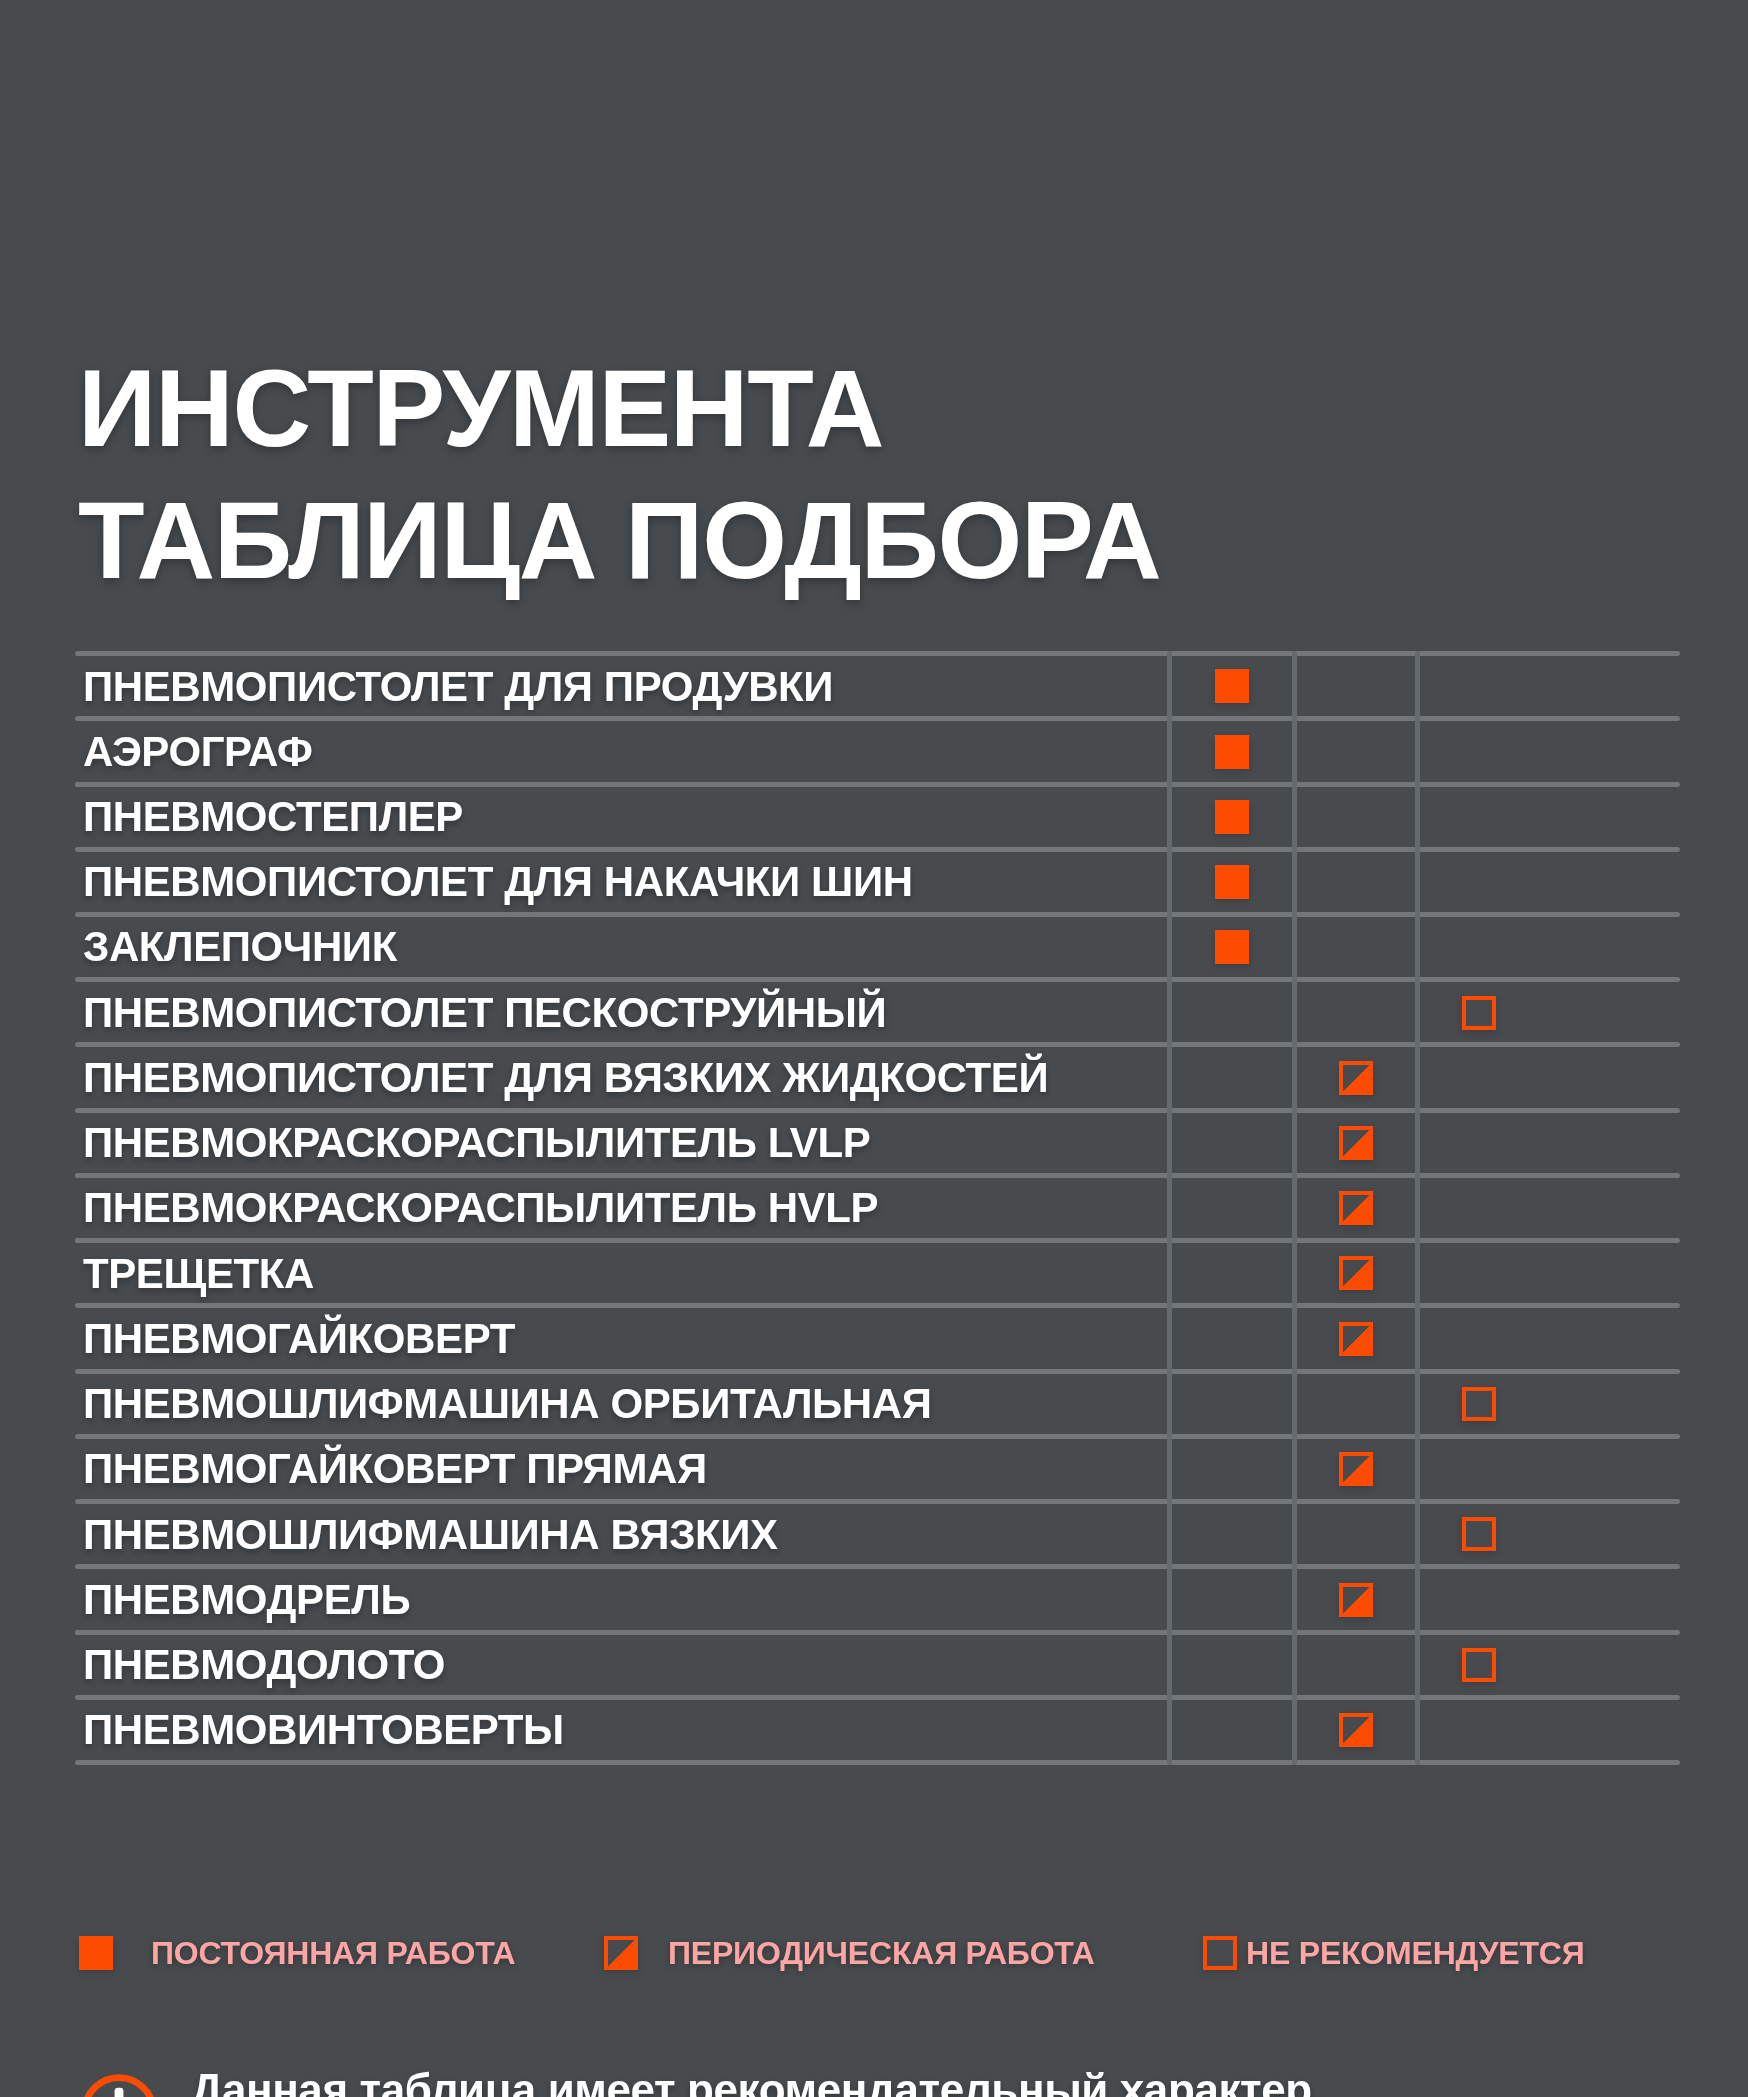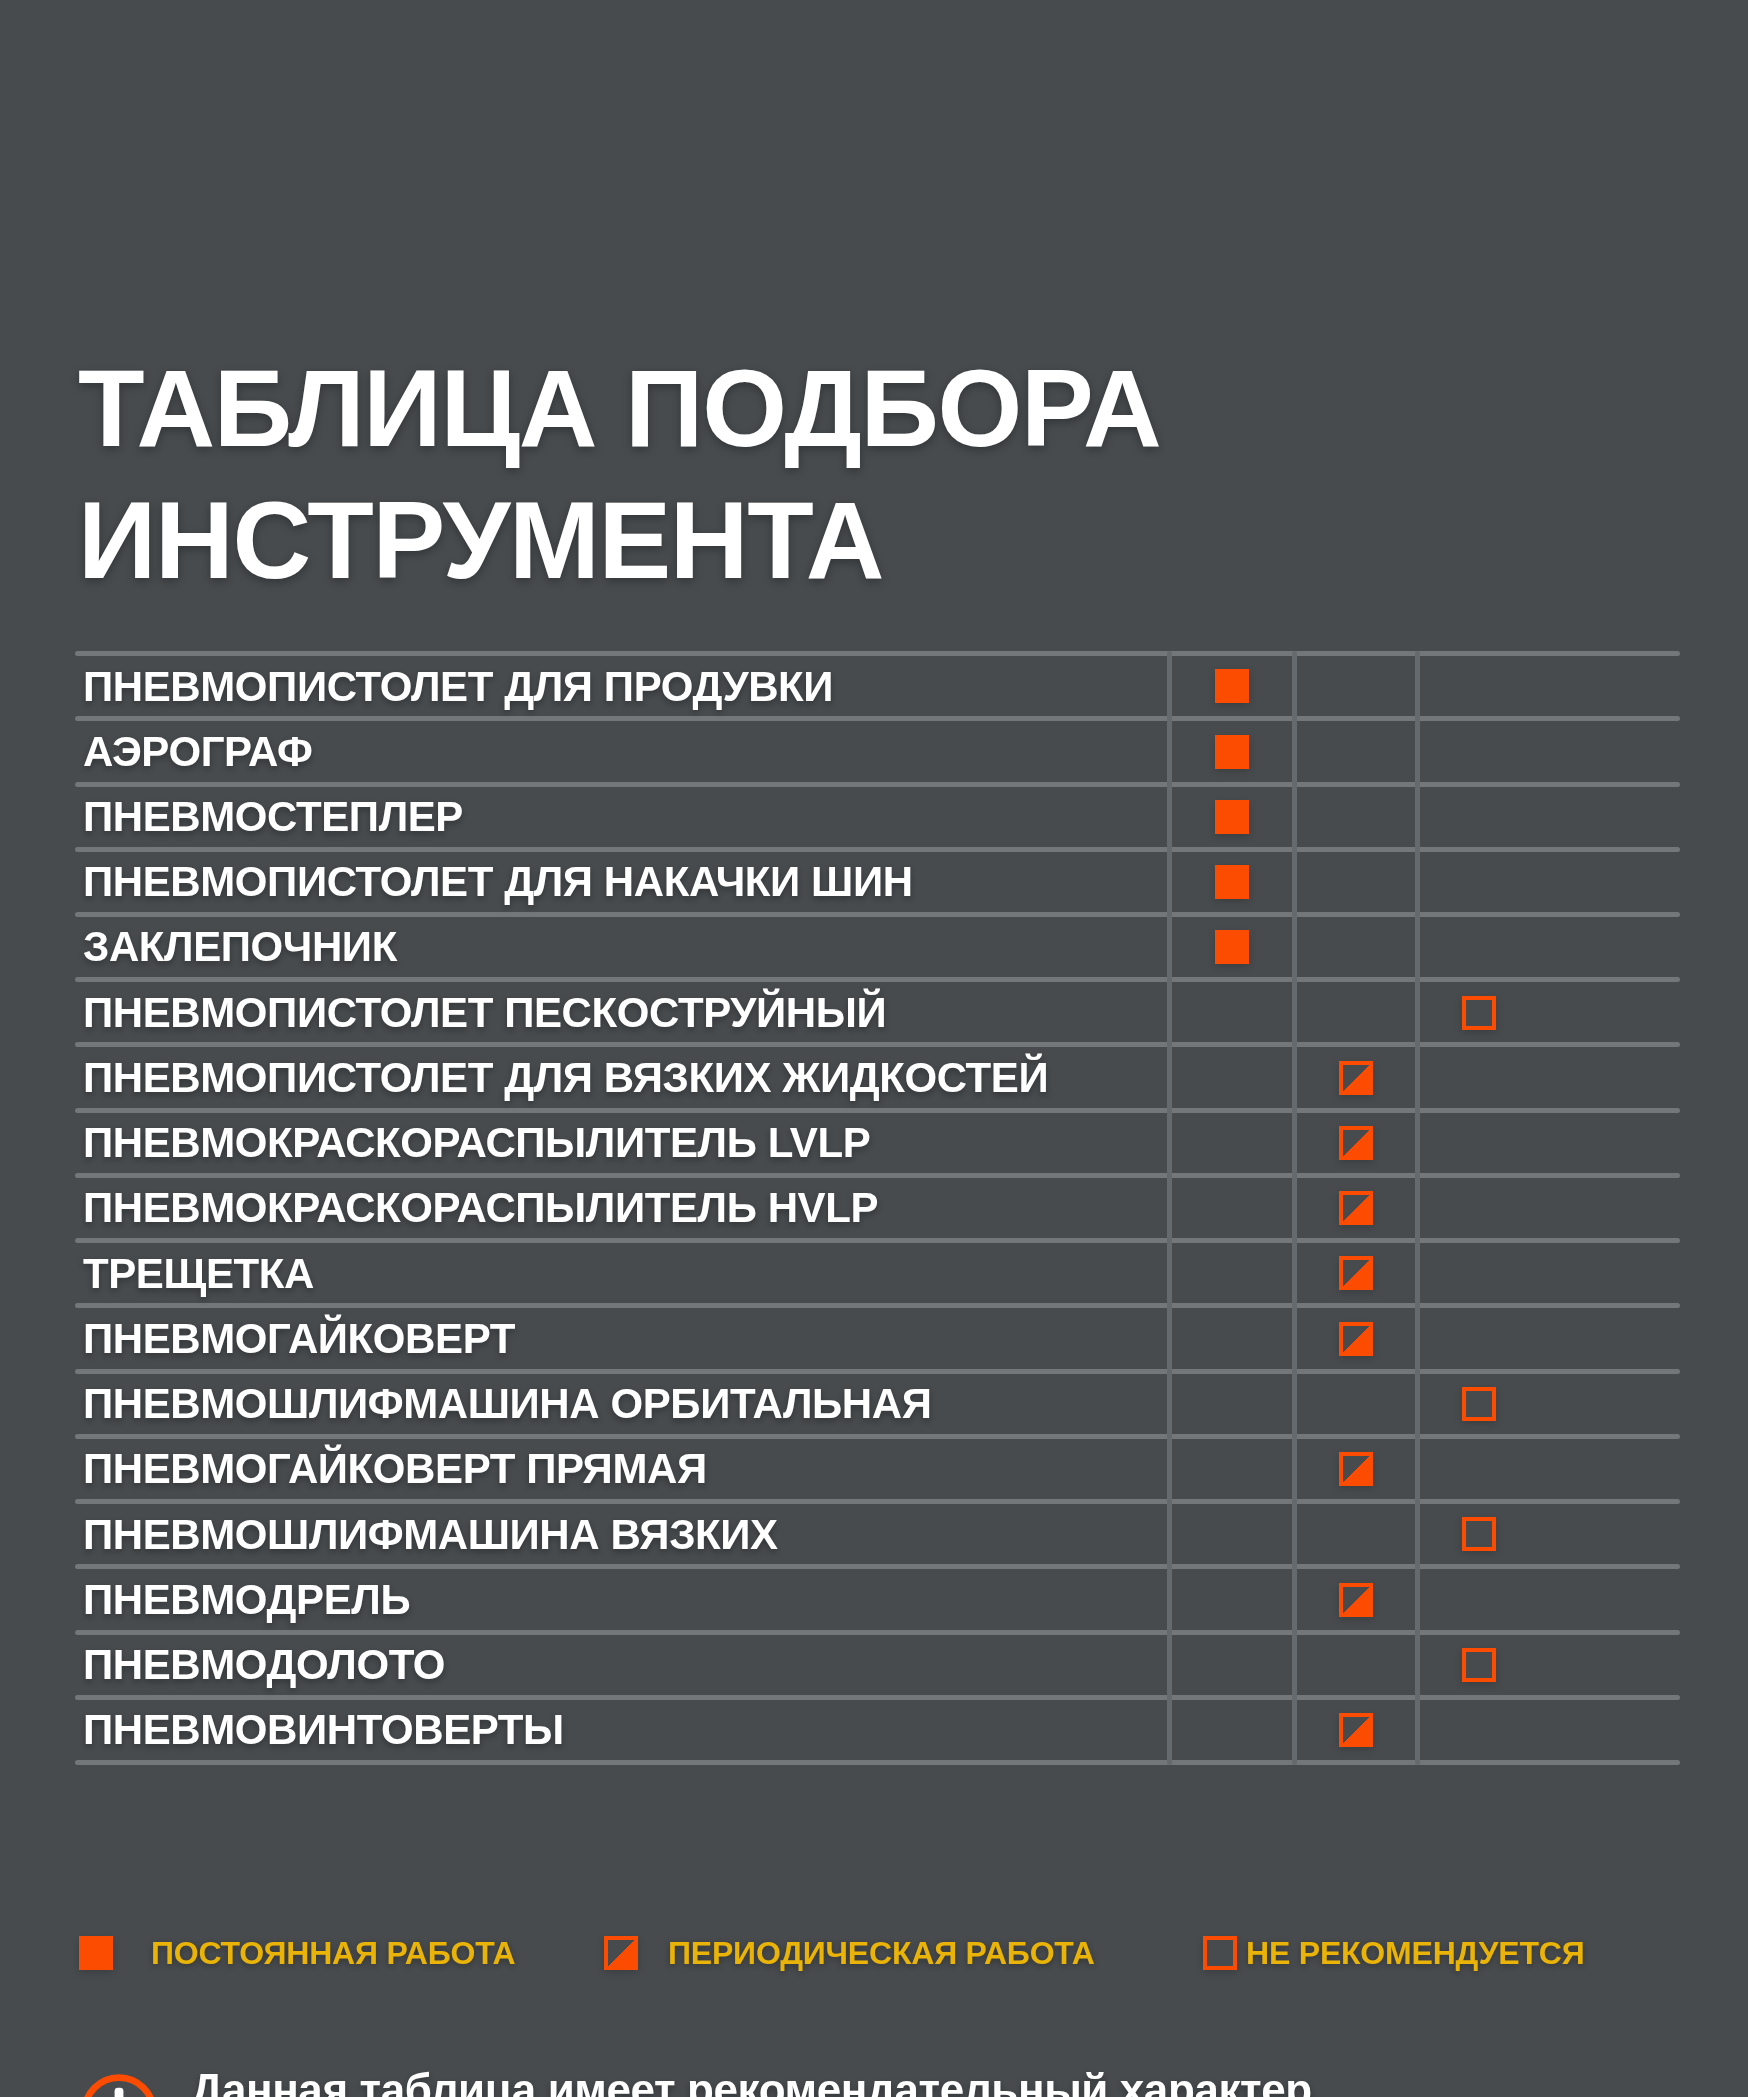--- a/index.html
+++ b/index.html
@@ -47,42 +47,42 @@
   }
   .sq.not_recommended{border:4.6px solid #FC4C02;background:transparent;}
 
   
   .legend-item{
     position:absolute;top:1936px;height:34px;
     display:flex;align-items:center;
   }
   .legend-item .sq{position:static;flex:0 0 auto;}
   .legend-label{
-    color:#eab308;font-size:32px;font-weight:700;letter-spacing:-0.2px;
+    color:#fca5a5;font-size:32px;font-weight:700;letter-spacing:-0.2px;
     white-space:nowrap;text-shadow:0 2.1px 5.9px rgba(0,0,0,.30);
   }
 
   
   #note{position:absolute;left:81px;top:2074px;display:flex;align-items:flex-start;}
   #note svg{flex:0 0 auto;display:block;}
   .note-text{
     margin-left:34px;margin-top:-14px;
     color:#FFFFFF;font-size:44px;line-height:59px;font-weight:700;
     letter-spacing:-0.4px;white-space:nowrap;
     text-shadow:0 2.5px 6.7px rgba(0,0,0,.30);
   }
 </style>
 </head>
 <body>
 
 <div id="page">
 
   <div class="title">
+    <div>ИНСТРУМЕНТА</div>
     <div>ТАБЛИЦА ПОДБОРА</div>
-    <div>ИНСТРУМЕНТА</div>
   </div>
 
   <div id="table">
       <div class="hline" style="left: 75px; width: 1605px; top: 651px;"></div>
       <div class="hline" style="left: 75px; width: 1605px; top: 716px;"></div>
       <div class="hline" style="left: 75px; width: 1605px; top: 782px;"></div>
       <div class="hline" style="left: 75px; width: 1605px; top: 847px;"></div>
       <div class="hline" style="left: 75px; width: 1605px; top: 912px;"></div>
       <div class="hline" style="left: 75px; width: 1605px; top: 977px;"></div>
       <div class="hline" style="left: 75px; width: 1605px; top: 1042px;"></div>

